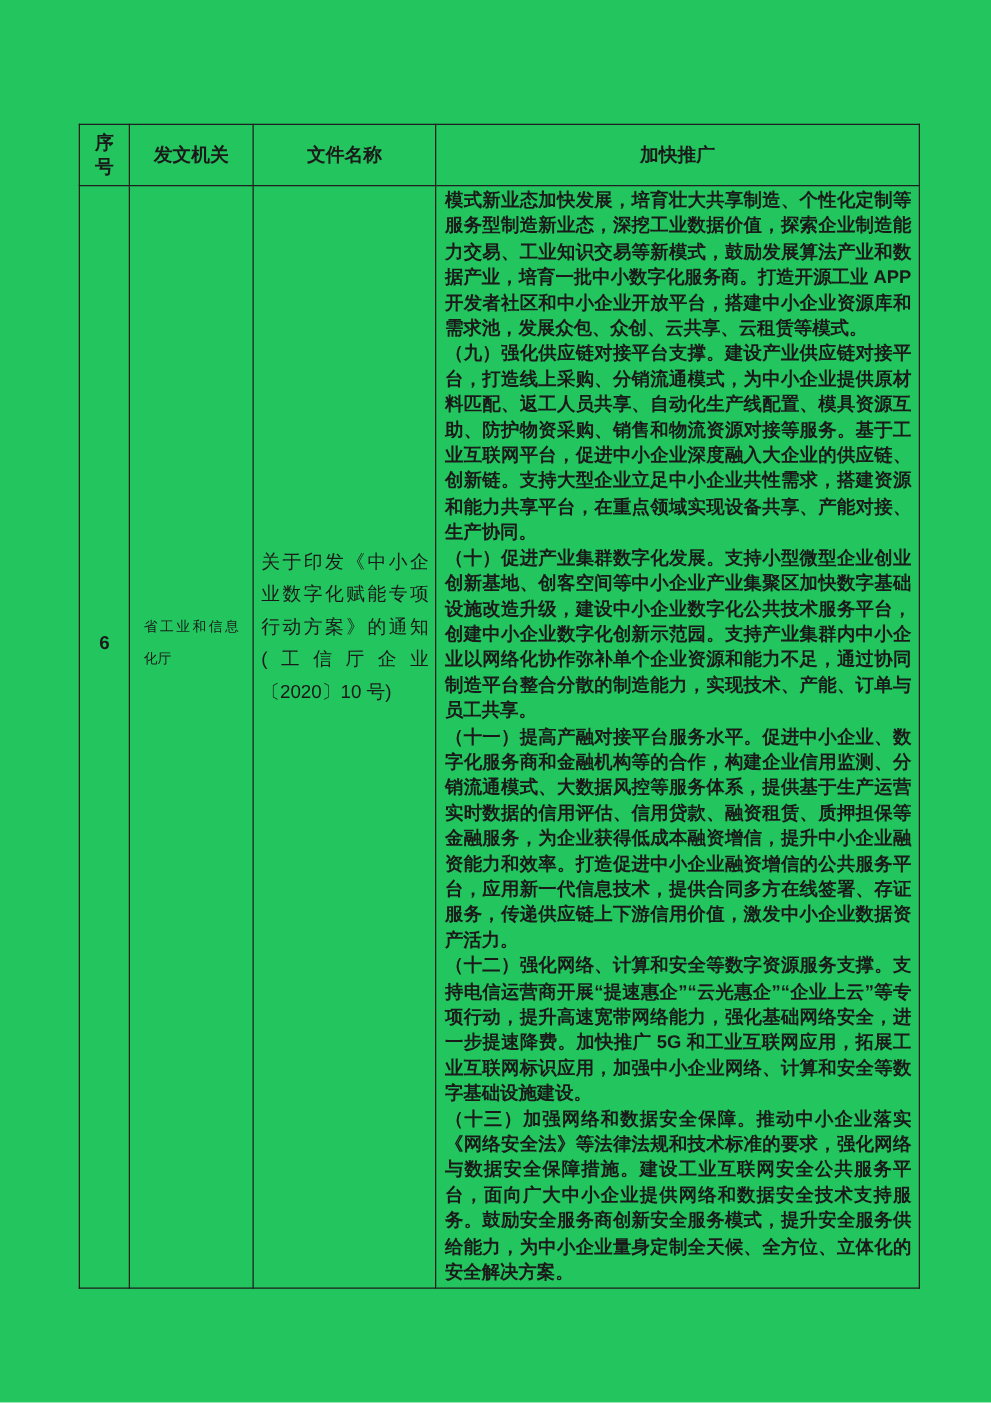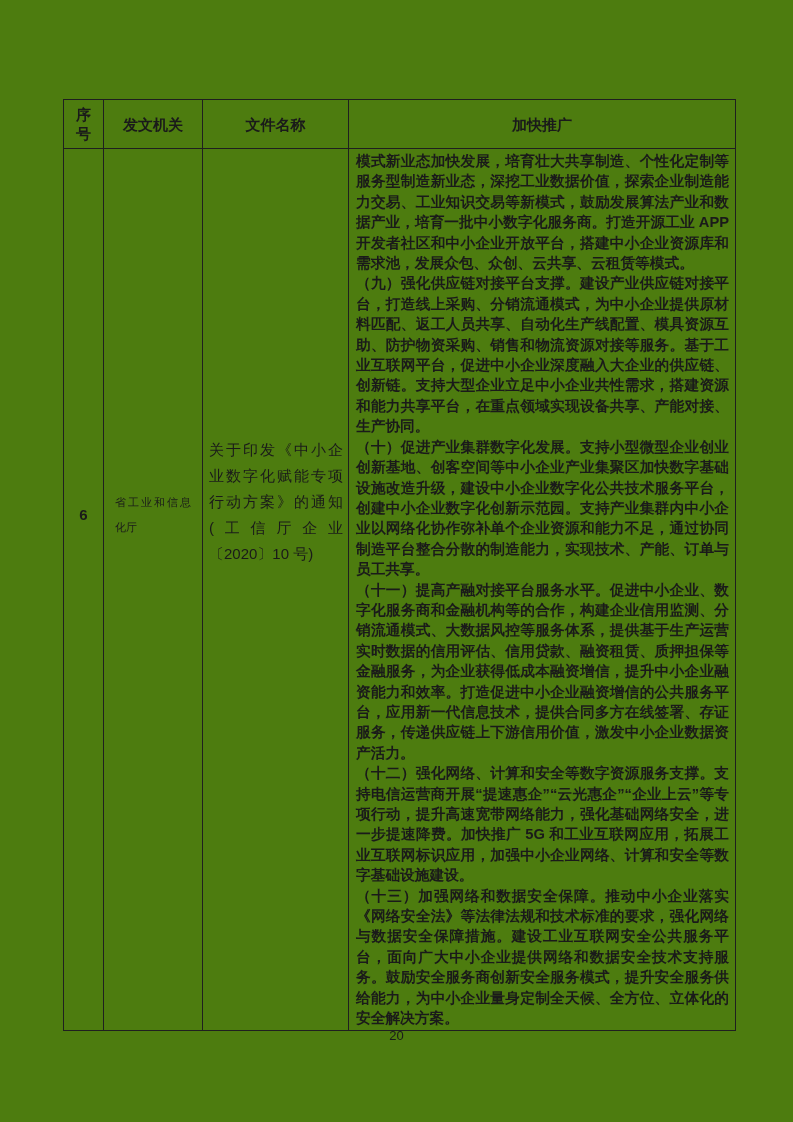--- a/index.html
+++ b/index.html
@@ -4,21 +4,21 @@
 <style>
   html, body {
     margin: 0;
     padding: 0;
     background: #ffffff;
   }
   .page {
     position: relative;
     width: 793px;
     height: 1122px;
-    background: #4d7c0f;
+    background: #22c55e;
     overflow: hidden;
     font-family: "Liberation Sans", sans-serif;
     color: #1a1a1a;
   }
   table.doc-table {
     position: absolute;
     left: 63px;
     top: 99px;
     width: 672px;
     border-collapse: collapse;
@@ -124,15 +124,14 @@
           <p>（九）强化供应链对接平台支撑。建设产业供应链对接平台，打造线上采购、分销流通模式，为中小企业提供原材料匹配、返工人员共享、自动化生产线配置、模具资源互助、防护物资采购、销售和物流资源对接等服务。基于工业互联网平台，促进中小企业深度融入大企业的供应链、创新链。支持大型企业立足中小企业共性需求，搭建资源和能力共享平台，在重点领域实现设备共享、产能对接、生产协同。</p>
           <p>（十）促进产业集群数字化发展。支持小型微型企业创业创新基地、创客空间等中小企业产业集聚区加快数字基础设施改造升级，建设中小企业数字化公共技术服务平台，创建中小企业数字化创新示范园。支持产业集群内中小企业以网络化协作弥补单个企业资源和能力不足，通过协同制造平台整合分散的制造能力，实现技术、产能、订单与员工共享。</p>
           <p>（十一）提高产融对接平台服务水平。促进中小企业、数字化服务商和金融机构等的合作，构建企业信用监测、分销流通模式、大数据风控等服务体系，提供基于生产运营实时数据的信用评估、信用贷款、融资租赁、质押担保等金融服务，为企业获得低成本融资增信，提升中小企业融资能力和效率。打造促进中小企业融资增信的公共服务平台，应用新一代信息技术，提供合同多方在线签署、存证服务，传递供应链上下游信用价值，激发中小企业数据资产活力。</p>
           <p>（十二）强化网络、计算和安全等数字资源服务支撑。支持电信运营商开展“提速惠企”“云光惠企”“企业上云”等专项行动，提升高速宽带网络能力，强化基础网络安全，进一步提速降费。加快推广 5G 和工业互联网应用，拓展工业互联网标识应用，加强中小企业网络、计算和安全等数字基础设施建设。</p>
           <p>（十三）加强网络和数据安全保障。推动中小企业落实《网络安全法》等法律法规和技术标准的要求，强化网络与数据安全保障措施。建设工业互联网安全公共服务平台，面向广大中小企业提供网络和数据安全技术支持服务。鼓励安全服务商创新安全服务模式，提升安全服务供给能力，为中小企业量身定制全天候、全方位、立体化的安全解决方案。</p>
         </td>
       </tr>
     </tbody>
   </table>
 
-  <div class="page-number">20</div>
 
 </div>
 
 </body></html>

